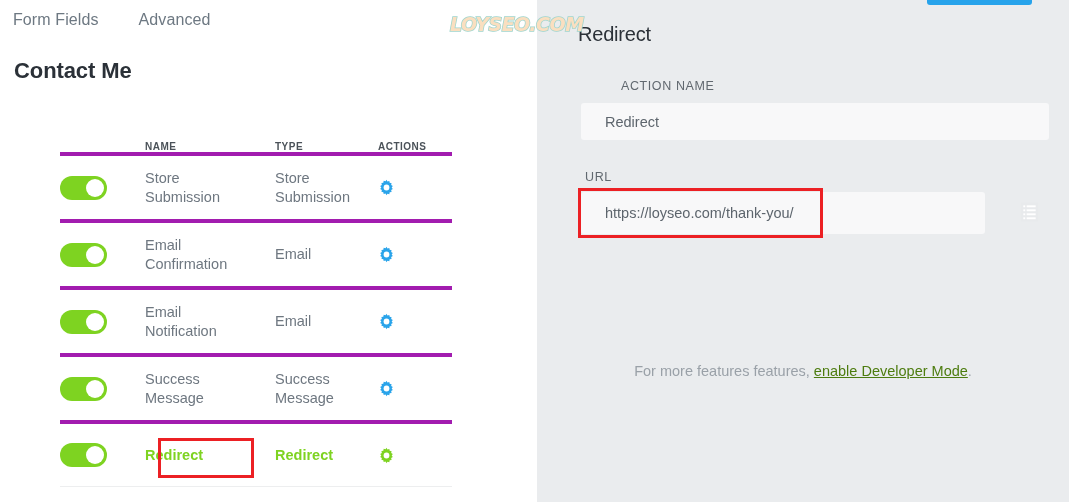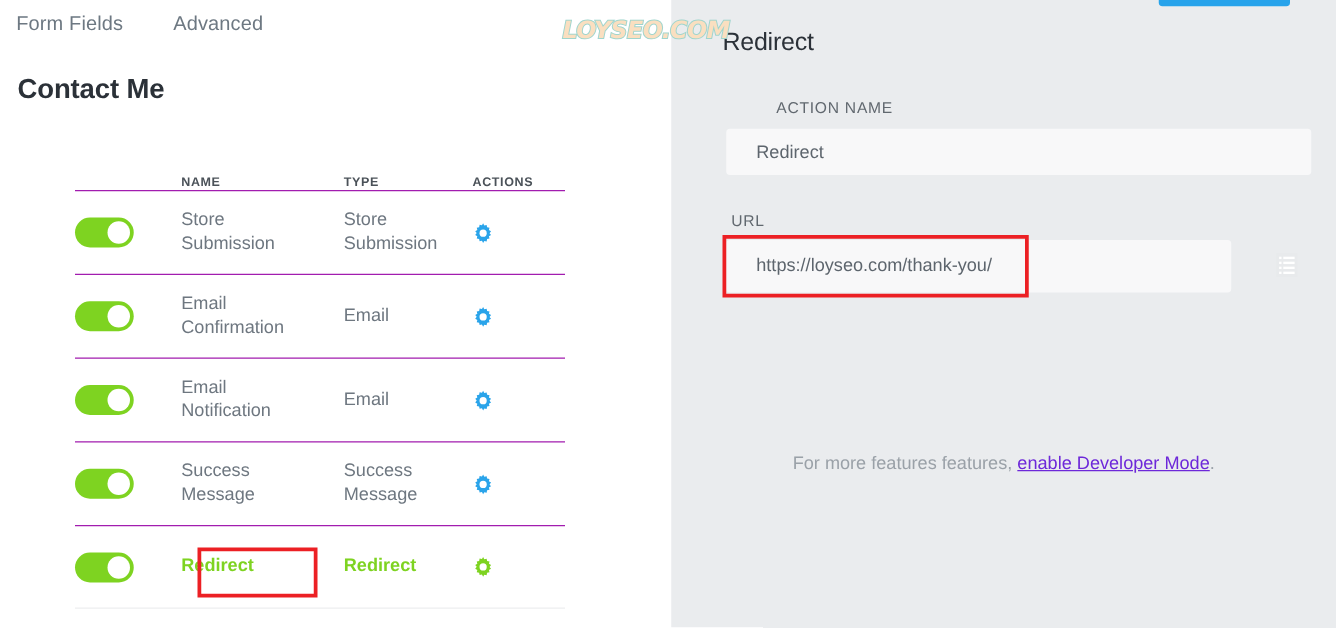--- a/index.html
+++ b/index.html
@@ -75,21 +75,21 @@
   }
   .col-toggle { width: 85px; flex: 0 0 85px; }
   .col-name   { width: 130px; flex: 0 0 130px; }
   .col-type   { width: 103px; flex: 0 0 103px; }
   .col-act    { width: 74px; flex: 0 0 74px; }
 
   .trow {
     display: flex;
     align-items: center;
     min-height: 67px;
-    border-top: 1px solid #a21caf;
+    border-top: 4px solid #a21caf;
     box-sizing: border-box;
   }
   .trow:last-child { border-bottom: 1px solid #edeeef; }
 
   .cell {
     font-size: 14.5px;
     color: #6e7780;
     line-height: 19px;
   }
   .cell.bold-green {
@@ -226,21 +226,21 @@
   #footer-note {
     position: absolute;
     left: 0;
     top: 363px;
     width: 532px;
     text-align: center;
     font-size: 14.5px;
     color: #9aa1a8;
   }
   #footer-note a {
-    color: #6d28d9;
+    color: #4d7c0f;
     text-decoration: underline;
   }
 
   
   #watermark {
     position: absolute;
     left: 450px;
     top: 13px;
     font-size: 19px;
     font-weight: bold;

